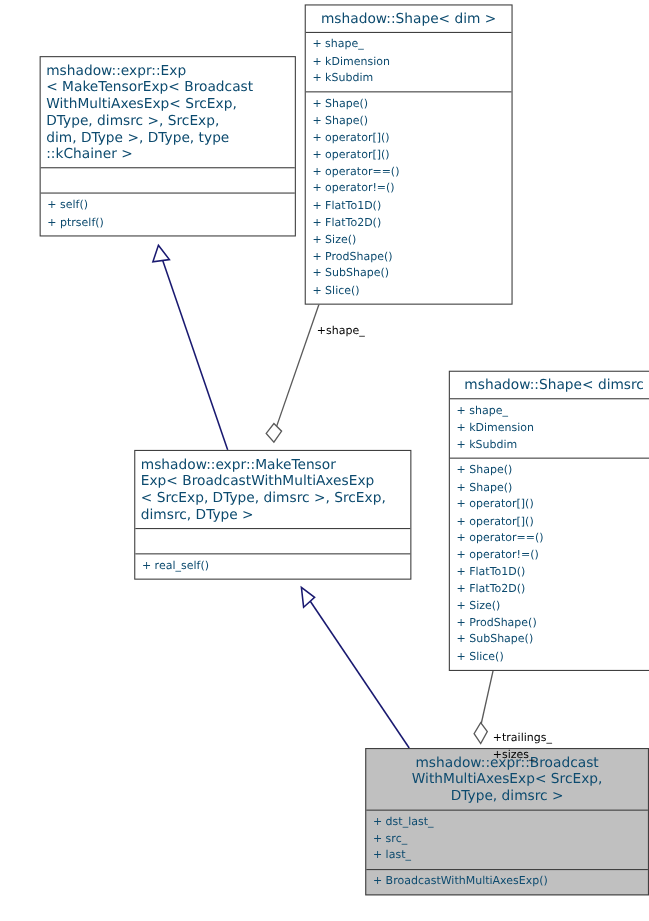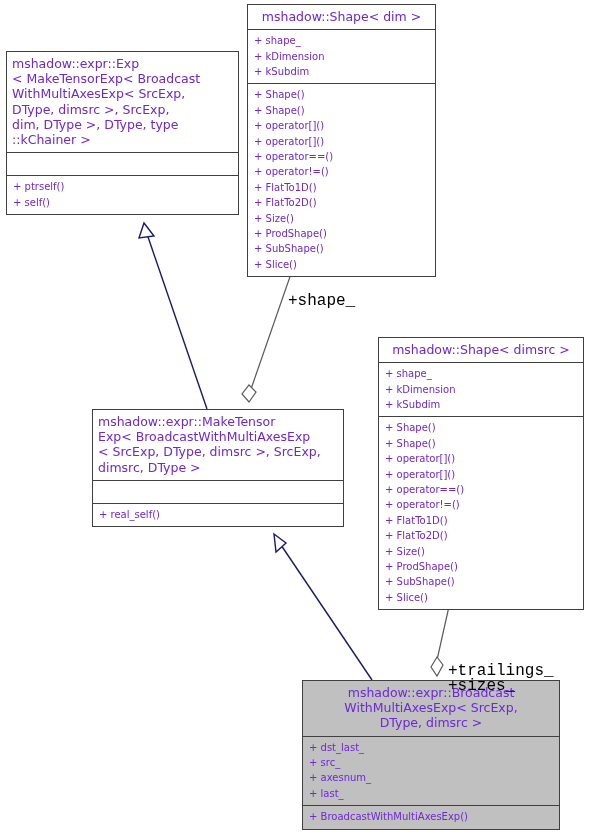--- a/index.html
+++ b/index.html
@@ -13,21 +13,22 @@
     height: 837px;
     background: #ffffff;
     font-family: "DejaVu Sans", "Liberation Sans", sans-serif;
     overflow: hidden;
   }
   .uml-box {
     position: absolute;
     box-sizing: border-box;
     border: 1px solid #404040;
     background: #ffffff;
-    color: #6d28d9;
+    color: #0c4a6e;
+    margin-left: 30px;
   }
   .uml-box.highlight {
     background: #c0c0c0;
     border: 1px solid #404040;
   }
   .uml-title {
     text-align: center;
     font-size: 12.5px;
     line-height: 15.2px;
     padding: 4px 5px 5px 5px;
@@ -49,25 +50,24 @@
   .uml-section.empty {
     min-height: 14px;
     padding-top: 4px;
     padding-bottom: 4px;
   }
   .member {
     white-space: nowrap;
   }
   .edge-label {
     position: absolute;
-    font-size: 16px;
+    font-size: 10px;
     line-height: 15.4px;
     color: #000000;
     white-space: pre-line;
-    font-family: Liberation Mono, monospace;
   }
   svg.connectors {
     position: absolute;
     left: 0;
     top: 0;
     width: 590px;
     height: 837px;
     pointer-events: none;
   }
 </style>
@@ -124,22 +124,22 @@
 
   <div class="uml-box" style="left:6px; top:51px; width:233px;">
     <div class="uml-title left-align">mshadow::expr::Exp
 &lt; MakeTensorExp&lt; Broadcast
 WithMultiAxesExp&lt; SrcExp,
  DType, dimsrc &gt;, SrcExp,
  dim, DType &gt;, DType, type
 ::kChainer &gt;</div>
     <div class="uml-section empty"></div>
     <div class="uml-section">
+      <div class="member">+ self()</div>
       <div class="member">+ ptrself()</div>
-      <div class="member">+ self()</div>
     </div>
   </div>
 
   <div class="uml-box" style="left:92px; top:409px; width:252px;">
     <div class="uml-title left-align">mshadow::expr::MakeTensor
 Exp&lt; BroadcastWithMultiAxesExp
 &lt; SrcExp, DType, dimsrc &gt;, SrcExp,
 dimsrc, DType &gt;</div>
     <div class="uml-section empty"></div>
     <div class="uml-section">
@@ -170,21 +170,20 @@
     </div>
   </div>
 
   <div class="uml-box highlight" style="left:302px; top:680px; width:258px;">
     <div class="uml-title">mshadow::expr::Broadcast
 WithMultiAxesExp&lt; SrcExp,
 DType, dimsrc &gt;</div>
     <div class="uml-section">
       <div class="member">+ dst_last_</div>
       <div class="member">+ src_</div>
-      <div class="member">+ axesnum_</div>
       <div class="member">+ last_</div>
     </div>
     <div class="uml-section">
       <div class="member">+ BroadcastWithMultiAxesExp()</div>
     </div>
   </div>
 
   <div class="edge-label" style="left:288px; top:294px;">+shape_</div>
 
   <div class="edge-label" style="left:448px; top:624px;margin-top:40px;">+trailings_

